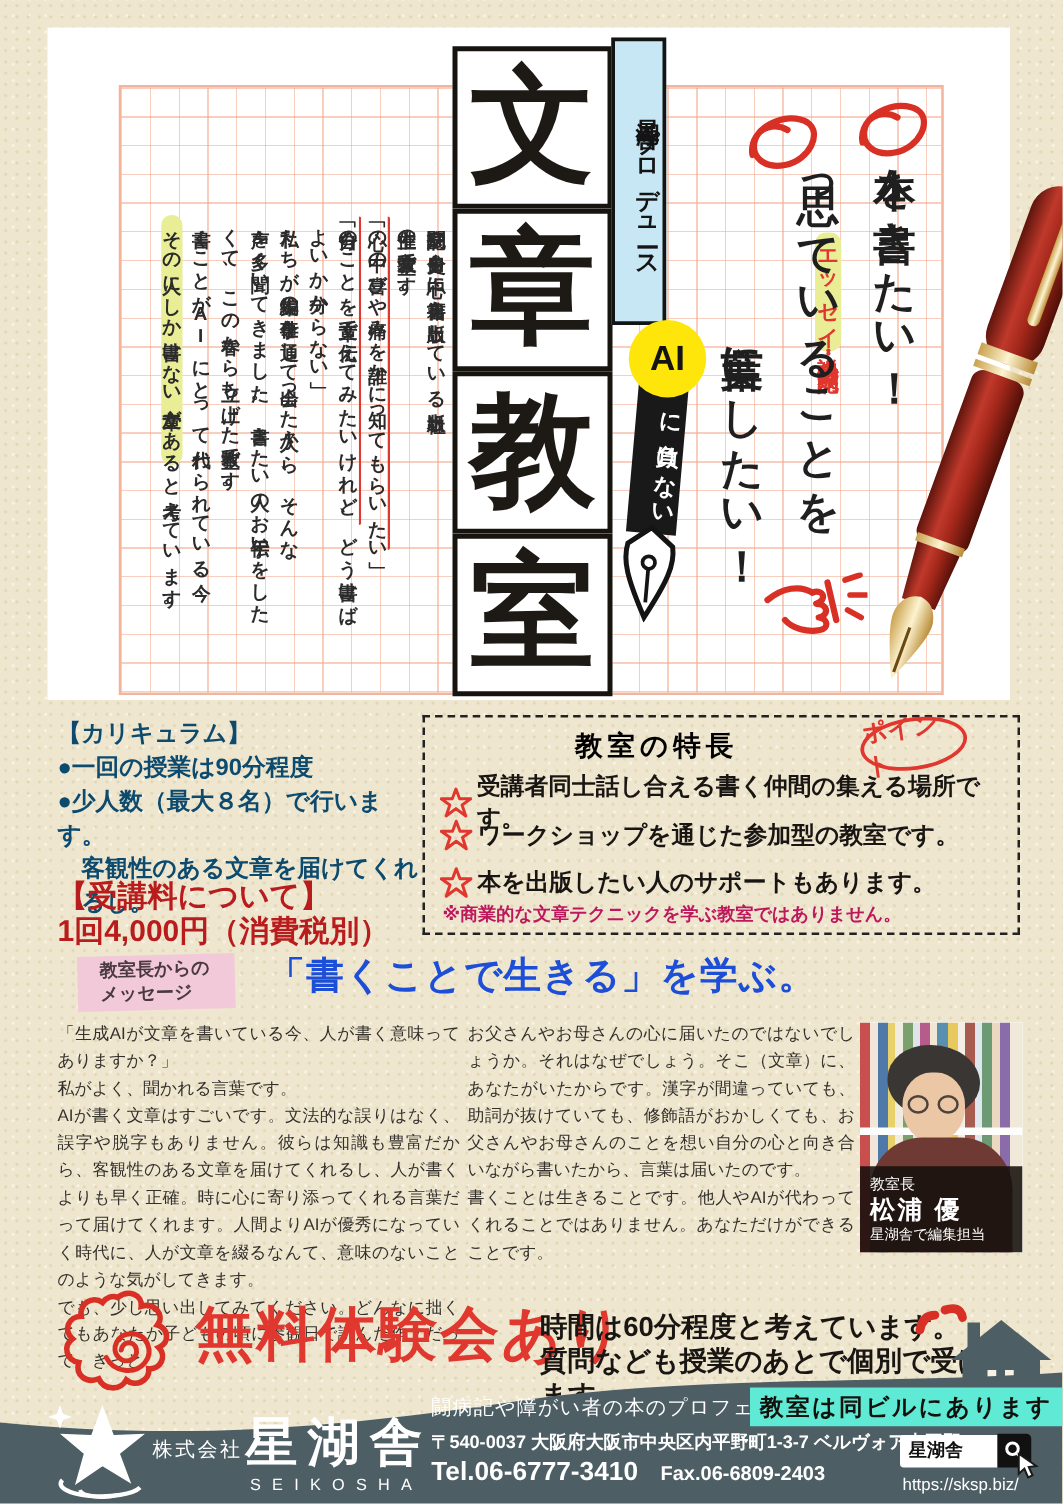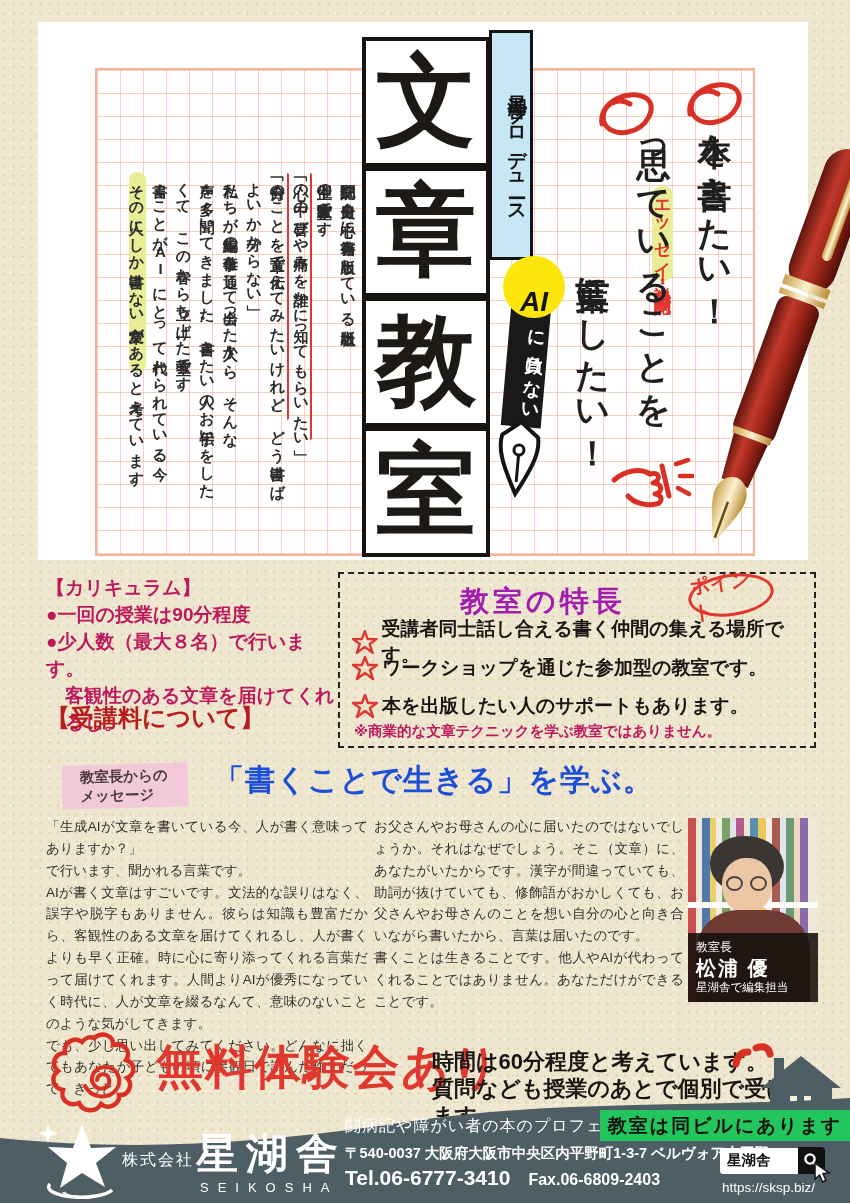--- a/index.html
+++ b/index.html
@@ -41,50 +41,50 @@
   }
   
   .ribbonBlue{
     left:489px;top:30px;width:44px;height:230px;background:#c6e7f3;border:3px solid #141414;
     box-sizing:border-box;writing-mode:vertical-rl;text-orientation:upright;
     font-size:19px;font-weight:900;color:#141414;letter-spacing:3px;
     text-align:center;padding-top:6px;
   }
   .aiBadge{
     left:503px;top:256px;width:62px;height:62px;border-radius:50%;background:#ffe60a;
-    color:#141414;font-weight:900;font-style:italic;font-size:28px;
-    display:flex;align-items:flex-end;justify-content:center;z-index:4;
+    color:#141414;font-weight:900;font-size:28px;
+    display:flex;align-items:center;justify-content:center;z-index:4;
   }
   .ribbonBlack{
     left:506px;top:305px;width:40px;height:122px;background:#191919;
     transform:rotate(5deg);writing-mode:vertical-rl;text-orientation:upright;
     color:#fff;font-size:18px;font-weight:900;letter-spacing:3px;text-align:center;z-index:3;
   }
   .nibWrap{left:492px;top:420px;z-index:3;transform:rotate(5deg);}
   
   .wish{
     writing-mode:vertical-rl;text-orientation:upright;font-weight:900;color:#1f1f1f;
     font-size:34px;letter-spacing:2px;z-index:2;
   }
   .genres{
     left:651px;top:186px;writing-mode:vertical-rl;text-orientation:upright;
     color:#e0372e;font-weight:900;font-size:17px;letter-spacing:1px;z-index:1;
   }
   .genres .hl{background:#e9ee96;border-radius:9px;padding:3px 1px;}
   
-  .curr{left:46px;top:574px;width:292px;color:#be185d;font-weight:900;font-size:19px;line-height:27px;}
+  .curr{left:46px;top:574px;width:292px;color:#0c4a6e;font-weight:900;font-size:19px;line-height:27px;}
   .curr .sub{padding-left:19px;}
   .currFee{left:46px;top:704px;color:#b91c1c;font-weight:700;font-size:24px;line-height:28px;}
   
   .features{
     left:338px;top:572px;width:478px;height:176px;border:2px dashed #222;
     box-sizing:border-box;
   }
   .featTitle{
-    left:120px;top:8px;color:#a21caf;font-size:29px;font-weight:900;letter-spacing:4px;
+    left:120px;top:8px;color:#000000;font-size:22px;font-weight:900;letter-spacing:4px;
   }
   .pointBadge{
     left:348px;top:0px;width:86px;height:42px;border:3px solid #e0372e;border-radius:50%;
     transform:rotate(-8deg);color:#e0372e;font-weight:900;font-size:20px;
     display:flex;align-items:center;justify-content:center;box-sizing:border-box;
   }
   .featItem{left:12px;display:flex;align-items:center;gap:4px;color:#181512;font-weight:900;font-size:19px;}
   .featNote{left:14px;top:148px;color:#be185d;font-weight:900;font-size:14.5px;}
   
   .msgLabel{
@@ -110,21 +110,21 @@
   .photoCap{position:absolute;left:0;bottom:0;width:100%;background:rgba(22,16,12,.88);color:#fff;padding:6px 8px 7px;box-sizing:border-box;}
   .photoCap .r{font-size:12px;}
   .photoCap .n{font-size:20px;font-weight:900;letter-spacing:2px;line-height:24px;}
   .photoCap .d{font-size:11.5px;}
   
   .trialTitle{left:156px;top:1036px;color:#e0372e;font-weight:900;font-size:47px;letter-spacing:2px;}
   .trialNote{left:432px;top:1048px;color:#181512;font-weight:900;font-size:22px;line-height:27px;}
   
   .house{left:760px;top:1050px;z-index:1;}
   .banner{
-    left:600px;top:1110px;width:250px;height:31px;background:#22c55e;z-index:3;
+    left:600px;top:1110px;width:250px;height:31px;background:#5eead4;z-index:3;
     color:#14110d;font-weight:900;font-size:19px;letter-spacing:2px;
     display:flex;align-items:center;justify-content:center;
   }
   .wave{left:0;top:1092px;z-index:2;}
   .foot{z-index:3;color:#fff;}
   .fPrefix{left:122px;top:1150px;font-size:16px;letter-spacing:2px;}
   .fName{left:196px;top:1126px;font-size:42px;font-weight:900;letter-spacing:8px;}
   .fRomaji{left:200px;top:1180px;font-size:13px;letter-spacing:9px;}
   .fTag{left:345px;top:1116px;font-family:"Liberation Serif","DejaVu Serif",serif;font-size:16px;letter-spacing:1px;}
   .fAddr{left:345px;top:1144px;font-size:14.5px;font-weight:900;}
@@ -231,20 +231,21 @@
 </div>
 
 <div class="abs curr">
   <div>【カリキュラム】</div>
   <div>●一回の授業は90分程度</div>
   <div>●少人数（最大８名）で行います。</div>
   <div class="sub">客観性のある文章を届けてくれるし。</div>
 </div>
 <div class="abs currFee">
   <div>【受講料について】</div>
+  <div>1回4,000円（消費税別）</div>
 </div>
 
 <div class="abs features">
   <div class="abs featTitle">教室の特長</div>
   <div class="abs pointBadge">
       <span>ポイント</span>
     </div>
   <div class="abs featItem" style="top:81px">
     <svg width="26" height="26" viewBox="0 0 26 26">
         <path d="M13,2 L16,10 L25,10 L18,15 L21,24 L13,18 L5,24 L8,15 L1,10 L10,10 Z" fill="none" stroke="#e0372e" stroke-width="2.4" stroke-linejoin="round"></path>
@@ -267,21 +268,21 @@
 </div>
 
 <div class="abs msgLabel">
   <span>教室長からの</span>
   <span>メッセージ</span>
 </div>
 <div class="abs msgHead">「書くことで生きる」を学ぶ。</div>
 
 <div class="abs msgCol" style="left:46px;width:322px">
   <p>「生成AIが文章を書いている今、人が書く意味ってありますか？」</p>
-  <p>で行います、聞かれる言葉です。</p>
+  <p>私がよく、聞かれる言葉です。</p>
   <p>AIが書く文章はすごいです。文法的な誤りはなく、誤字や脱字もありません。彼らは知識も豊富だから、客観性のある文章を届けてくれるし、人が書くよりも早く正確。時に心に寄り添ってくれる言葉だって届けてくれます。人間よりAIが優秀になっていく時代に、人が文章を綴るなんて、意味のないことのような気がしてきます。</p>
   <p>でも、少し思い出してみてください。どんなに拙くてもあなたが子どもの頃に参観日で読んだ作文だって、きっと</p>
 </div>
 <div class="abs msgCol" style="left:374px;width:310px">
   <p>お父さんやお母さんの心に届いたのではないでしょうか。それはなぜでしょう。そこ（文章）に、あなたがいたからです。漢字が間違っていても、助詞が抜けていても、修飾語がおかしくても、お父さんやお母さんのことを想い自分の心と向き合いながら書いたから、言葉は届いたのです。</p>
   <p>書くことは生きることです。他人やAIが代わってくれることではありません。あなただけができることです。</p>
 </div>
 
 <div class="abs photo">
   <div class="shelf"></div>

